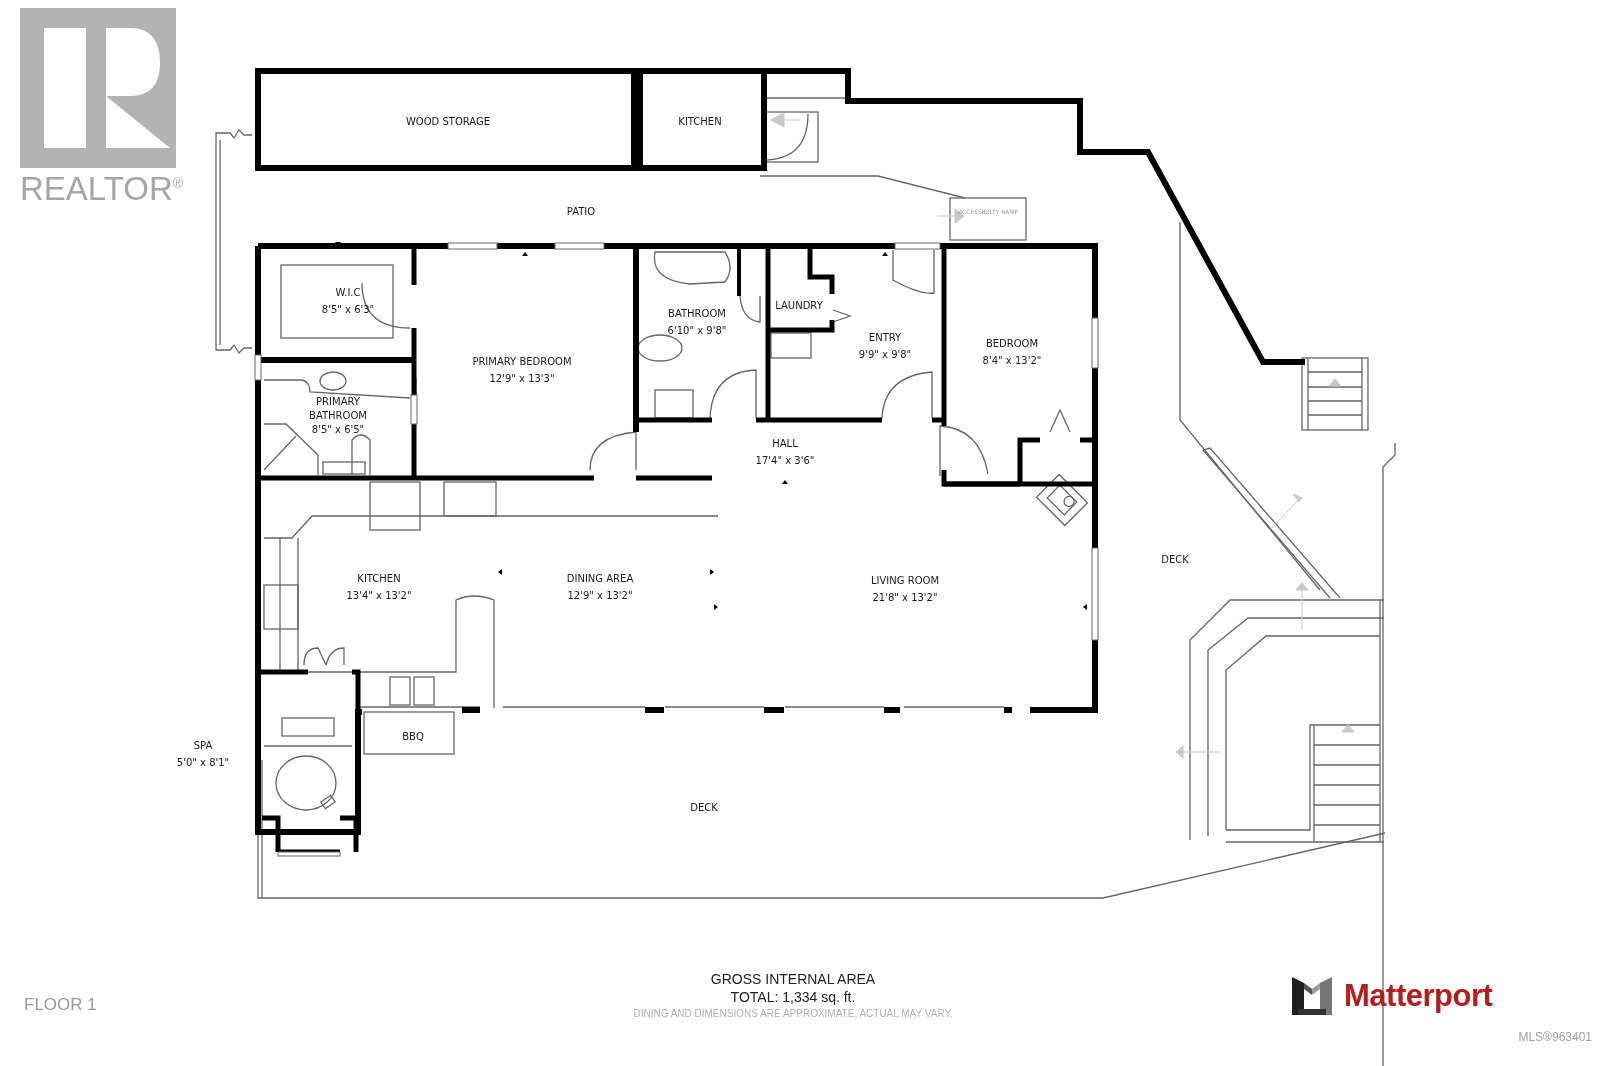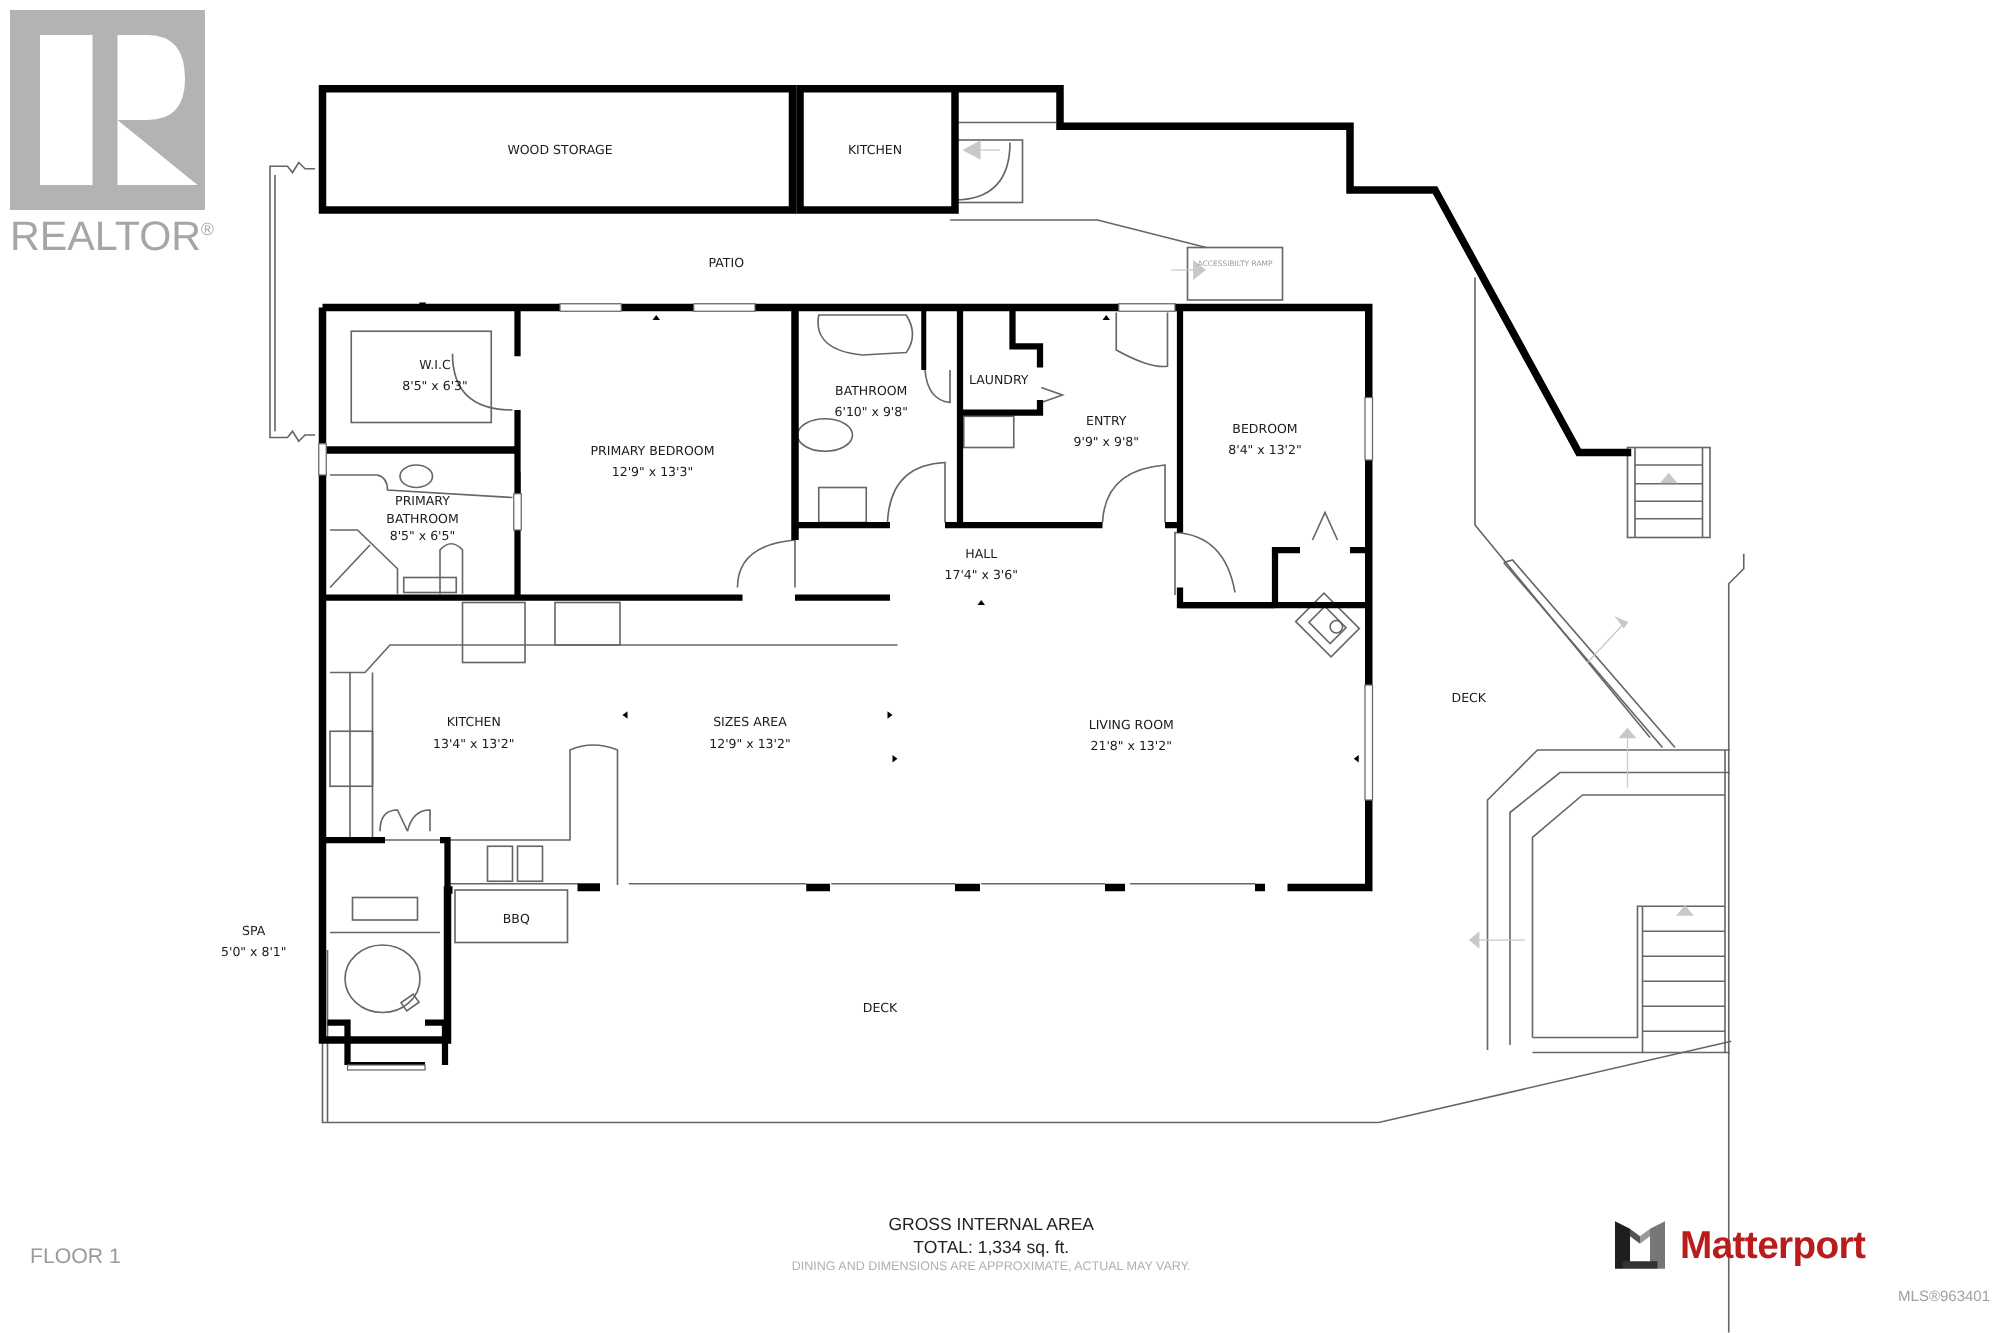--- a/index.html
+++ b/index.html
@@ -2,21 +2,21 @@
 <html><head>
 <meta charset="utf-8">
 <style>
   html, body { margin:0; padding:0; background:#ffffff; }
   body { width:1600px; height:1066px; position:relative; overflow:hidden; font-family:"DejaVu Sans", sans-serif; }
   #plan { position:absolute; left:0; top:0; width:1600px; height:1066px; }
   .lbl { position:absolute; transform:translate(-50%,-50%); text-align:center; color:#1a1a1a; font-size:10px; line-height:17px; white-space:nowrap; font-family:"DejaVu Sans", sans-serif; }
   .lbl .dim { display:block; }
   .lbl.small { font-size:10px; }
   .lbl.tiny { font-size:6px; color:#9a9a9a; }
-  .realtor { position:absolute; left:8px; top:8px; width:144px; }
+  .realtor { position:absolute; left:20px; top:8px; width:144px; }
   .realtor-box { width:156px; height:160px; background:#b3b3b3; position:relative; }
   .realtor-text { font-family:"Liberation Sans", sans-serif; font-size:33px; color:#a6a6a6; letter-spacing:0px; margin-top:2px; white-space:nowrap; }
   .realtor-text sup { font-size:14px; }
   .floor-label { position:absolute; left:24px; top:995px; font-size:17px; color:#9a9a9a; font-family:"Liberation Sans", sans-serif; }
   .gia { position:absolute; left:793px; top:970px; transform:translateX(-50%); text-align:center; font-family:"Liberation Sans", sans-serif; }
   .gia .t1, .gia .t2 { font-size:14px; color:#222; line-height:18px; }
   .gia .t3 { font-size:10px; color:#b0b0b0; margin-top:2px; white-space:nowrap; }
   .mp { position:absolute; left:1290px; top:975px; display:flex; align-items:center; }
   .mp-word { font-family:"Liberation Sans", sans-serif; font-weight:bold; font-size:31px; color:#b91c1c; margin-left:10px; letter-spacing:-0.5px; }
   .mls { position:absolute; right:8px; top:1030px; font-family:"Liberation Sans", sans-serif; font-size:12px; color:#a0a0a0; }
@@ -205,21 +205,21 @@
 
 <div class="lbl" style="left:336px;top:301px;margin-left:12px;"><span>W.I.C</span><span class="dim">8'5" x 6'3"</span></div>
 <div class="lbl small" style="left:338px;top:416px;line-height:14px;width:80px;white-space:normal;"><span>PRIMARY BATHROOM</span><span class="dim">8'5" x 6'5"</span></div>
 <div class="lbl" style="left:522px;top:370px;width:120px;white-space:normal;"><span>PRIMARY BEDROOM</span><span class="dim">12'9" x 13'3"</span></div>
 <div class="lbl" style="left:697px;top:322px;"><span>BATHROOM</span><span class="dim">6'10" x 9'8"</span></div>
 <div class="lbl small" style="left:799px;top:305px;"><span>LAUNDRY</span></div>
 <div class="lbl" style="left:885px;top:346px;"><span>ENTRY</span><span class="dim">9'9" x 9'8"</span></div>
 <div class="lbl" style="left:1012px;top:352px;"><span>BEDROOM</span><span class="dim">8'4" x 13'2"</span></div>
 <div class="lbl" style="left:785px;top:452px;"><span>HALL</span><span class="dim">17'4" x 3'6"</span></div>
 <div class="lbl" style="left:379px;top:587px;"><span>KITCHEN</span><span class="dim">13'4" x 13'2"</span></div>
-<div class="lbl" style="left:600px;top:587px;"><span>SIZES AREA</span><span class="dim">12'9" x 13'2"</span></div>
+<div class="lbl" style="left:600px;top:587px;"><span>DINING AREA</span><span class="dim">12'9" x 13'2"</span></div>
 <div class="lbl" style="left:905px;top:589px;"><span>LIVING ROOM</span><span class="dim">21'8" x 13'2"</span></div>
 <div class="lbl" style="left:203px;top:754px;"><span>SPA</span><span class="dim">5'0" x 8'1"</span></div>
 <div class="lbl" style="left:413px;top:736px;"><span>BBQ</span></div>
 <div class="lbl" style="left:1175px;top:559px;"><span>DECK</span></div>
 <div class="lbl" style="left:704px;top:807px;"><span>DECK</span></div>
 
 <div class="floor-label">FLOOR 1</div>
 
 <div class="gia">
   <div class="t1">GROSS INTERNAL AREA</div>

